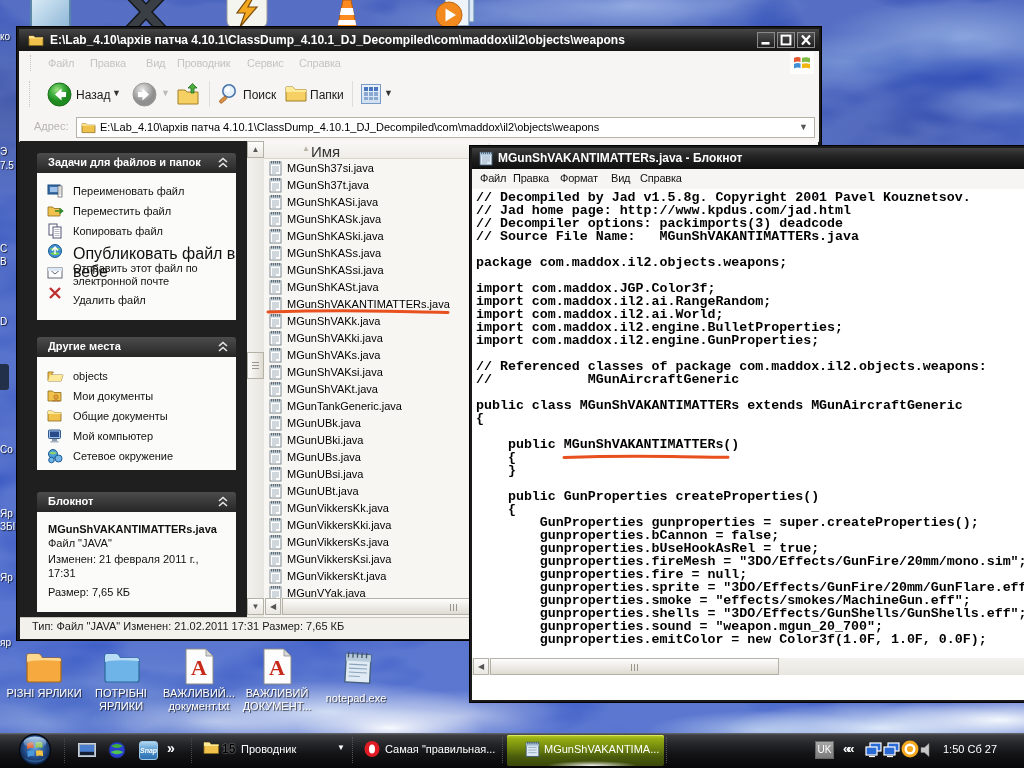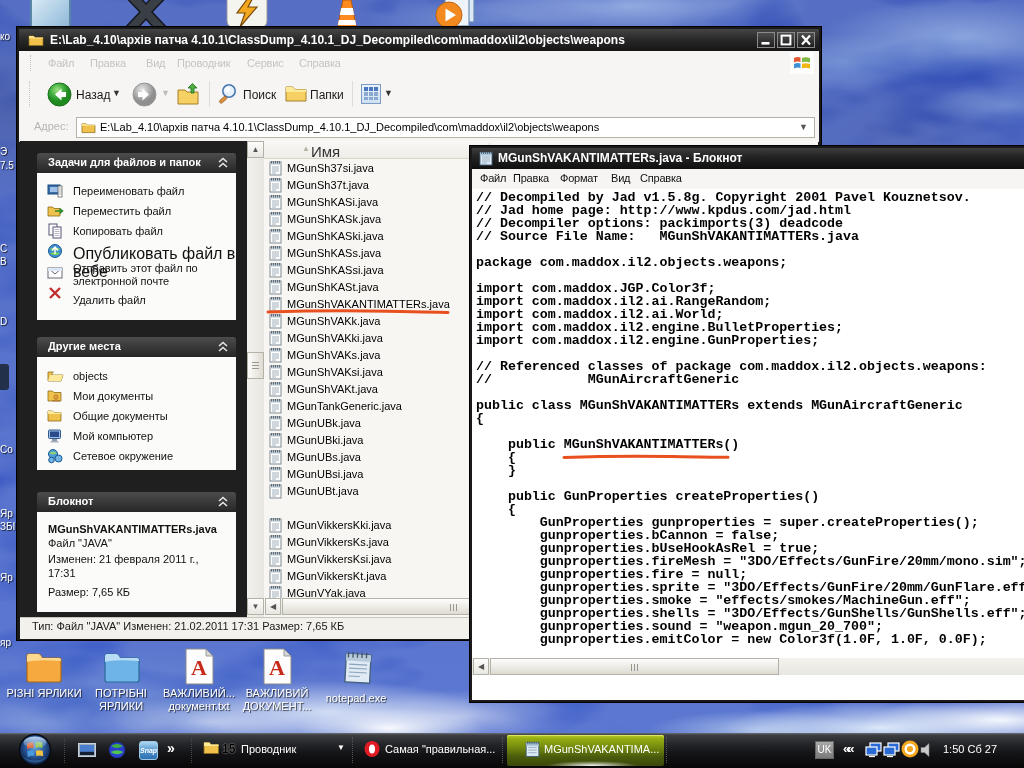--- a/index.html
+++ b/index.html
@@ -524,20 +524,29 @@
           <span class="abs" style="left:18px;top:2px;font-size:11px;color:#000;white-space:nowrap;">MGunUBsi.java</span>
         </div>
   <div class="abs" style="left:249px;top:342px;width:300px;height:17px;">
           <svg class="abs" style="left:0px;top:0px;" width="13" height="16" viewBox="0 0 13 16">
             <rect x="1" y="2" width="11" height="13" fill="#fefefe" stroke="#808a92" stroke-width="1"></rect>
             <rect x="1.5" y="2.5" width="10" height="2.2" fill="#c8d4dc"></rect>
             <path d="M2.6 1 L2.6 3.6 M4.6 1 L4.6 3.6 M6.6 1 L6.6 3.6 M8.6 1 L8.6 3.6 M10.6 1 L10.6 3.6" stroke="#4a5a66" stroke-width="0.9"></path>
             <path d="M3 7 H10 M3 9 H10 M3 11 H10 M3 13 H7" stroke="#98a8b4" stroke-width="0.9"></path>
           </svg>
           <span class="abs" style="left:18px;top:2px;font-size:11px;color:#000;white-space:nowrap;">MGunUBt.java</span>
+        </div>
+  <div class="abs" style="left:249px;top:359px;width:300px;height:17px;">
+          <svg class="abs" style="left:0px;top:0px;" width="13" height="16" viewBox="0 0 13 16">
+            <rect x="1" y="2" width="11" height="13" fill="#fefefe" stroke="#808a92" stroke-width="1"></rect>
+            <rect x="1.5" y="2.5" width="10" height="2.2" fill="#c8d4dc"></rect>
+            <path d="M2.6 1 L2.6 3.6 M4.6 1 L4.6 3.6 M6.6 1 L6.6 3.6 M8.6 1 L8.6 3.6 M10.6 1 L10.6 3.6" stroke="#4a5a66" stroke-width="0.9"></path>
+            <path d="M3 7 H10 M3 9 H10 M3 11 H10 M3 13 H7" stroke="#98a8b4" stroke-width="0.9"></path>
+          </svg>
+          <span class="abs" style="left:18px;top:2px;font-size:11px;color:#000;white-space:nowrap;">MGunVikkersKk.java</span>
         </div>
   <div class="abs" style="left:249px;top:376px;width:300px;height:17px;">
           <svg class="abs" style="left:0px;top:0px;" width="13" height="16" viewBox="0 0 13 16">
             <rect x="1" y="2" width="11" height="13" fill="#fefefe" stroke="#808a92" stroke-width="1"></rect>
             <rect x="1.5" y="2.5" width="10" height="2.2" fill="#c8d4dc"></rect>
             <path d="M2.6 1 L2.6 3.6 M4.6 1 L4.6 3.6 M6.6 1 L6.6 3.6 M8.6 1 L8.6 3.6 M10.6 1 L10.6 3.6" stroke="#4a5a66" stroke-width="0.9"></path>
             <path d="M3 7 H10 M3 9 H10 M3 11 H10 M3 13 H7" stroke="#98a8b4" stroke-width="0.9"></path>
           </svg>
           <span class="abs" style="left:18px;top:2px;font-size:11px;color:#000;white-space:nowrap;">MGunVikkersKki.java</span>
         </div>

